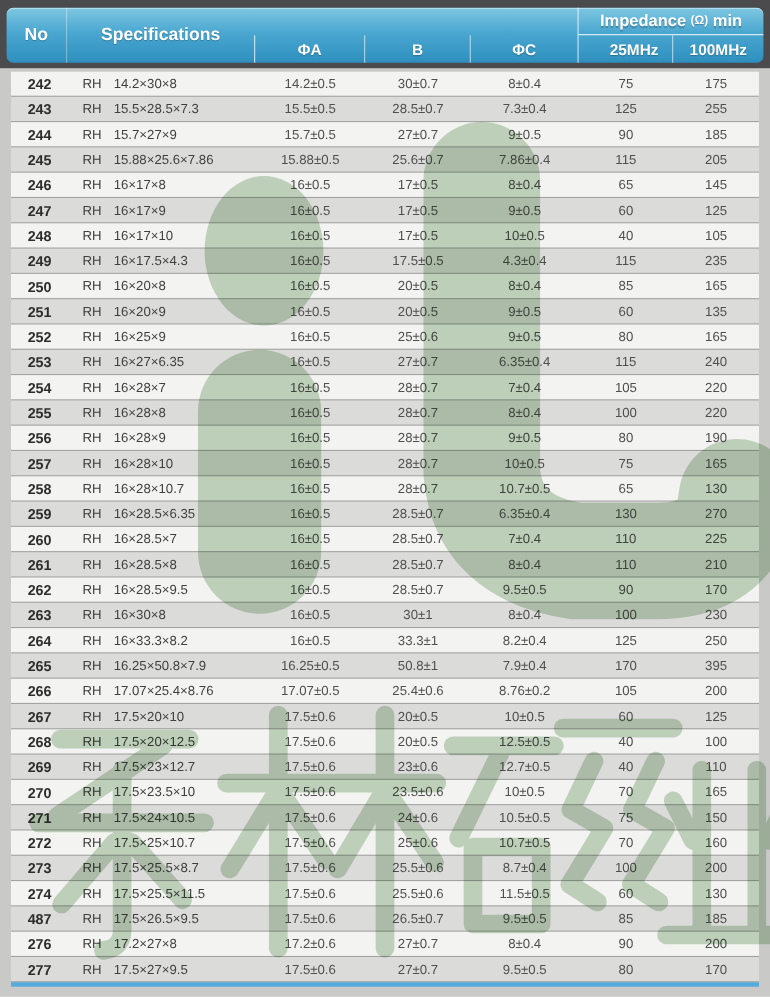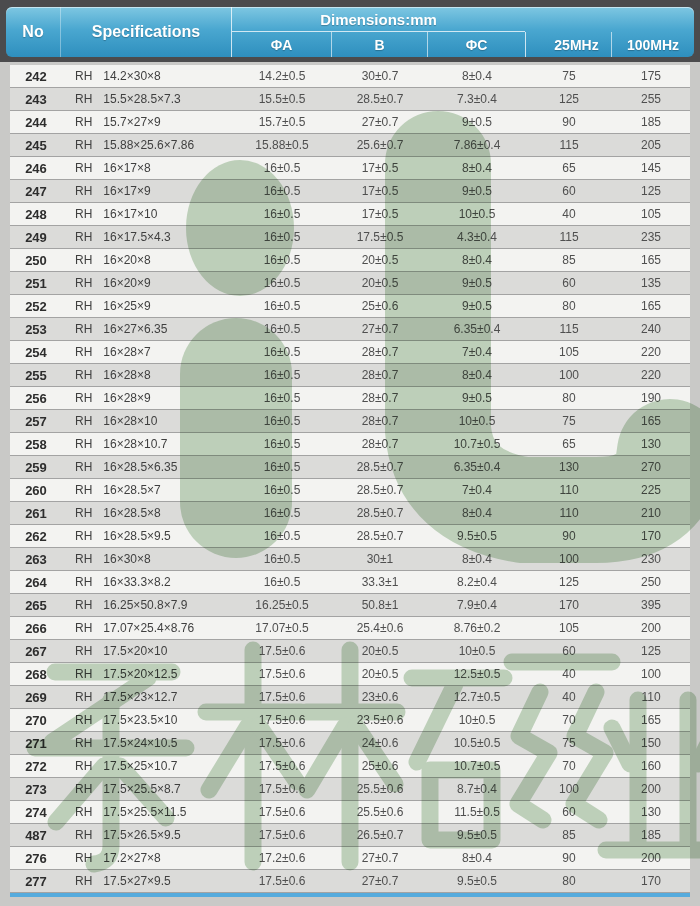--- a/index.html
+++ b/index.html
@@ -77,21 +77,25 @@
 </style>
 </head>
 <body>
 
 <div class="page">
 
   <div class="header-frame">
     <div class="header-bar">
       <div class="hcell h-no">No</div>
       <div class="hcell h-spec">Specifications</div>
-      <div class="hcell h-dim">Dimensions:mm</div>
+      <div class="hcell h-imp">
+        <span>Impedance</span>
+        <span class="unit">(Ω)</span>
+        <span>min</span>
+      </div>
       <div class="hcell h-a">ΦA</div>
       <div class="hcell h-b">B</div>
       <div class="hcell h-c">ΦC</div>
       <div class="hcell h-25">25MHz</div>
       <div class="hcell h-100">100MHz</div>
     </div>
   </div>
 
   <div class="table-body">
       <div class="row odd">

